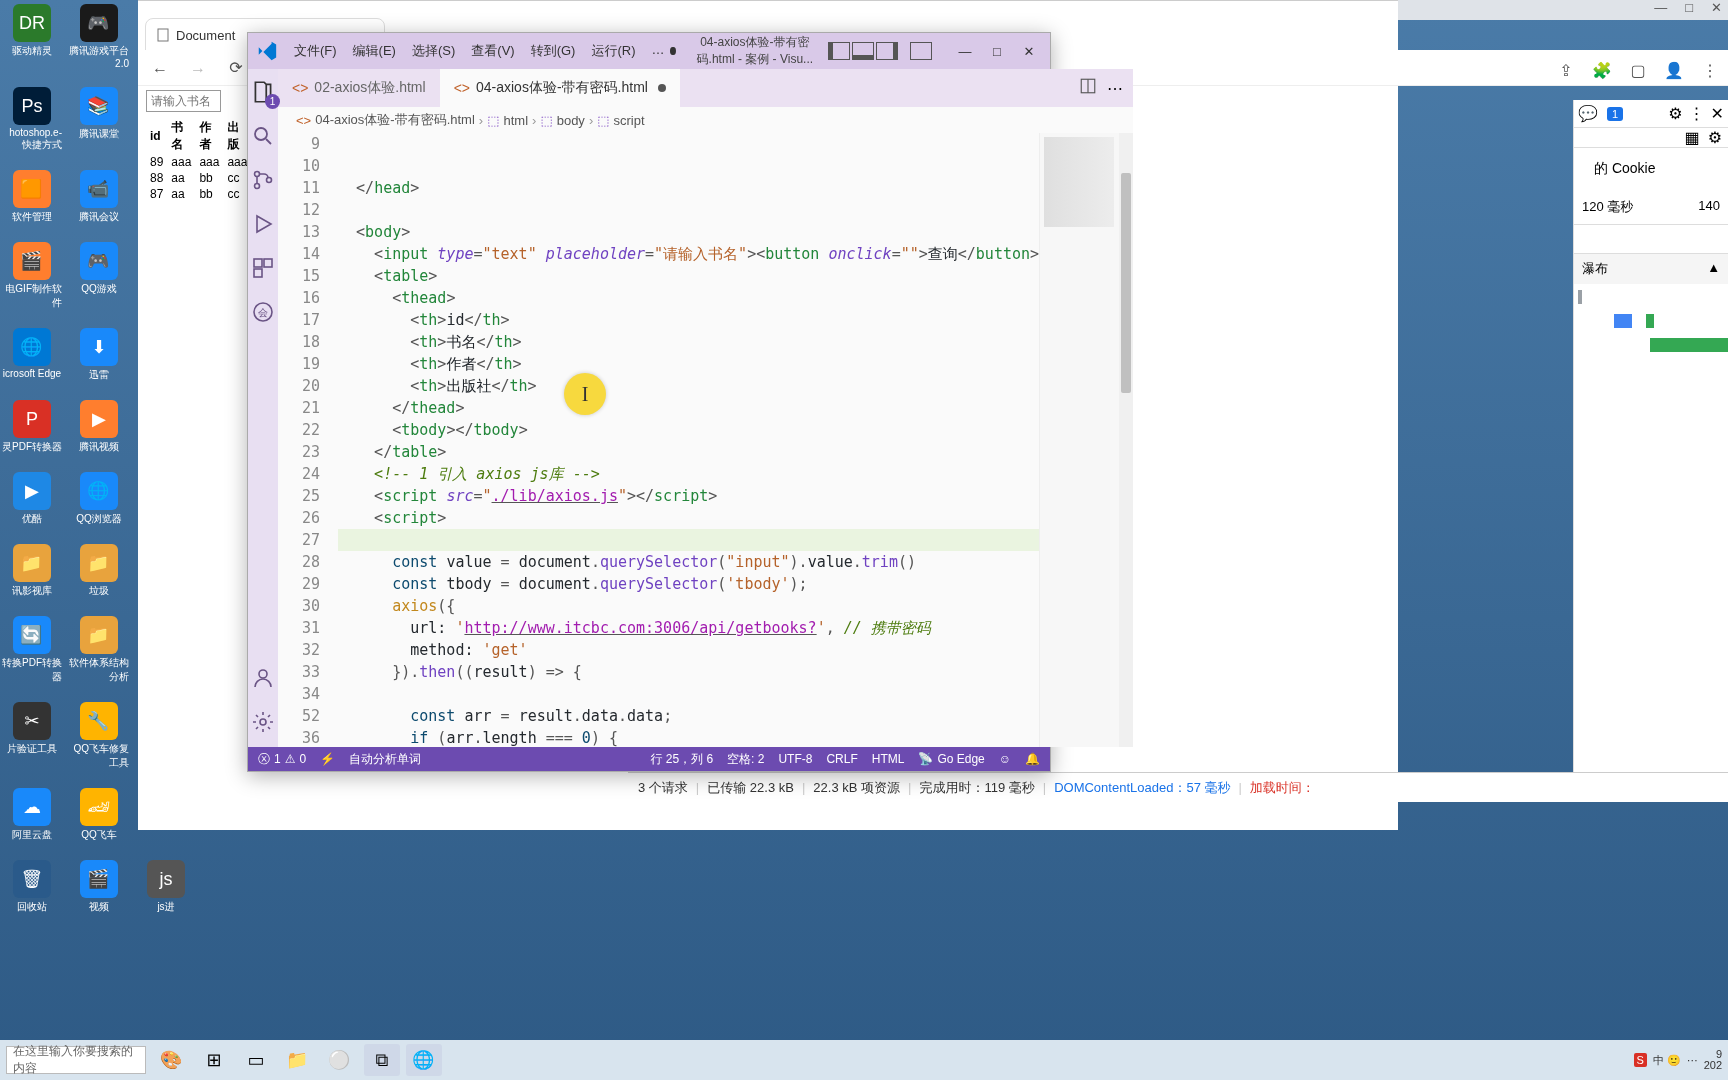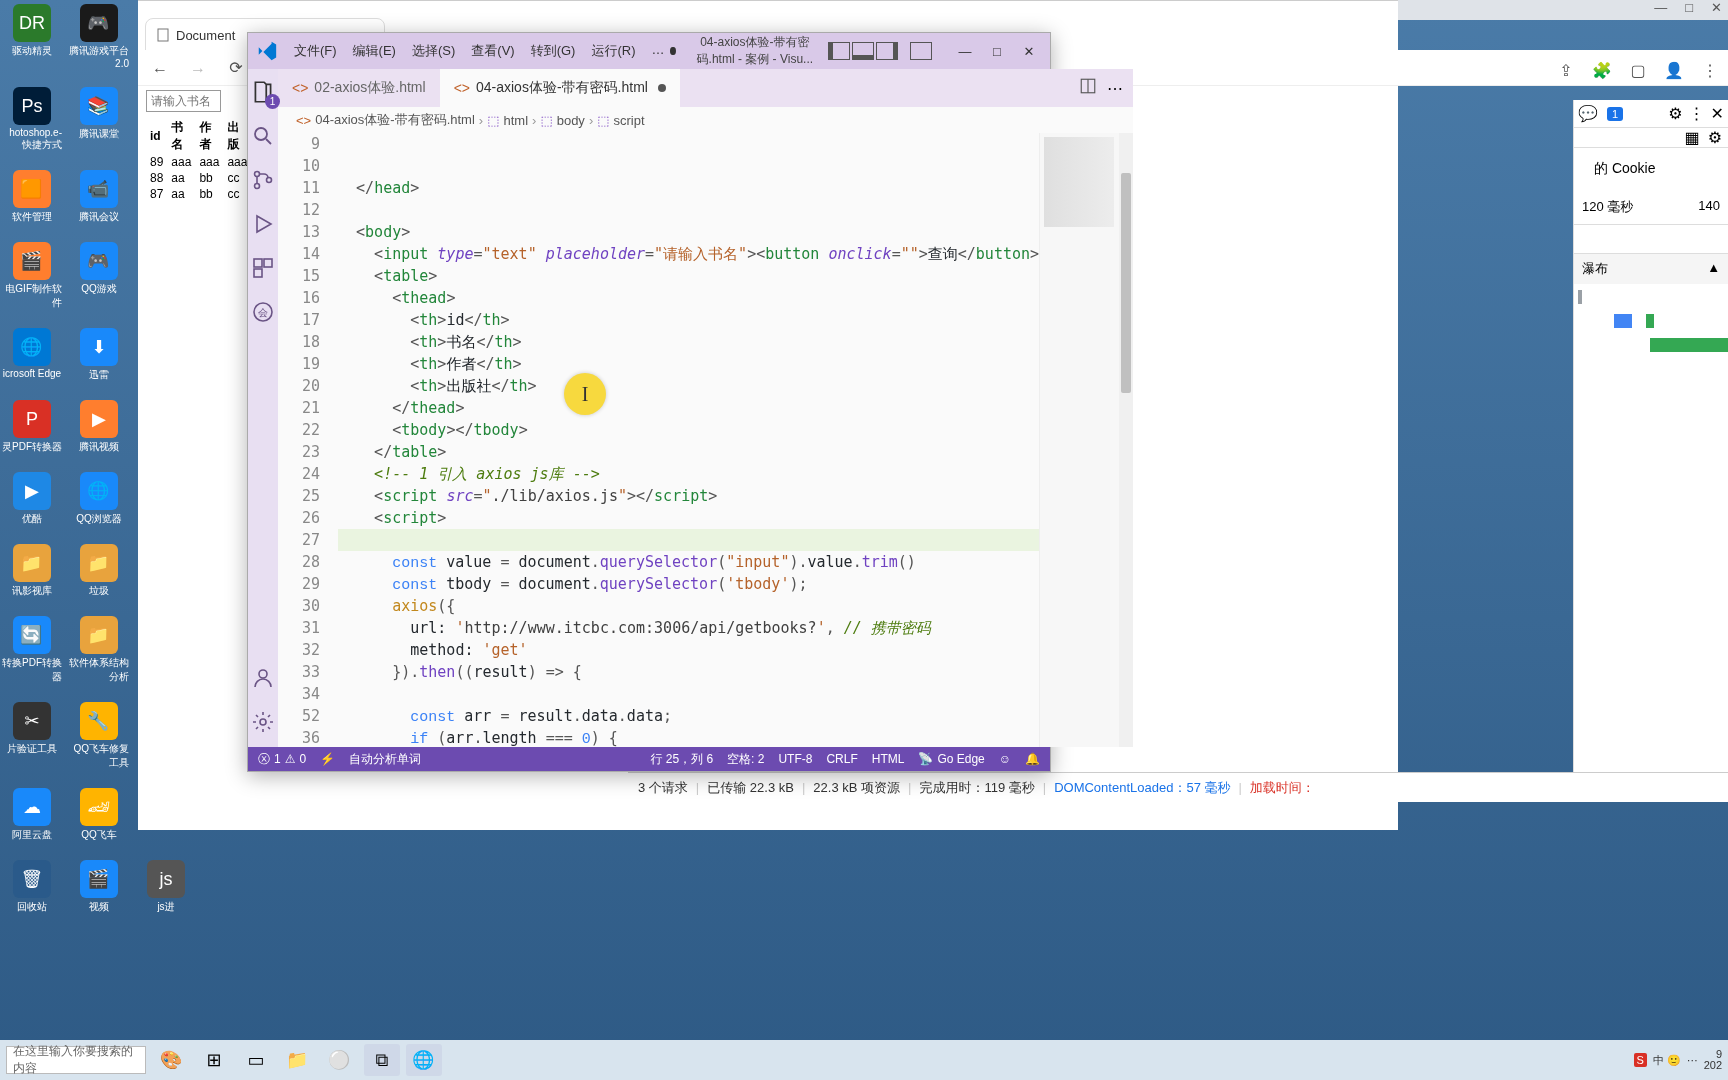--- a/index.html
+++ b/index.html
@@ -83,24 +83,24 @@
 .vs-mini-box { width: 70px; height: 90px; background: linear-gradient(90deg, #bbb 0%, #ddd 100%); opacity: .4; }
 .vs-scroll { width: 14px; background: #f0f0f0; position: relative; }
 .vs-thumb { position: absolute; left: 2px; right: 2px; top: 40px; height: 220px; background: #c0c0c0; border-radius: 2px; }
 
 .clr-tag { color: #22863a; }
 .clr-attr { color: #6f42c1; font-style: italic; }
 .clr-str { color: #b5622a; }
 .clr-pun { color: #555; }
 .clr-txt { color: #24292e; }
 .clr-cmt { color: #4d7c0f; font-style: italic; }
-.clr-kw { color: #3b82f6; font-family: Liberation Mono, monospace; }
+.clr-kw { color: #0c4a6e; }
 .clr-fn { color: #6f42c1; }
 .clr-var { color: #24292e; }
-.clr-link { color: #404040; text-decoration-color: #555; }
+.clr-link { color: #a21caf; text-decoration: underline; text-decoration-color: #555; }
 .clr-call { color: #c2881d; }
 
 .cursor-marker { position: absolute; width: 42px; height: 42px; background: #f7d93e; border-radius: 50%; display: flex; align-items: center; justify-content: center; box-shadow: 0 0 4px rgba(0,0,0,.2); }
 
 .vs-status { height: 24px; background: #6c4bb0; color: #fff; display: flex; align-items: center; font-size: 12px; padding: 0 10px; gap: 14px; }
 .vs-status-item { display: flex; align-items: center; gap: 4px; cursor: pointer; }
 .vs-status-right { margin-left: auto; display: flex; gap: 14px; }
 
 
 .taskbar { position: absolute; left: 0; right: 0; bottom: 0; height: 40px; background: #d8e4ee; display: flex; align-items: center; padding: 0 6px; }

